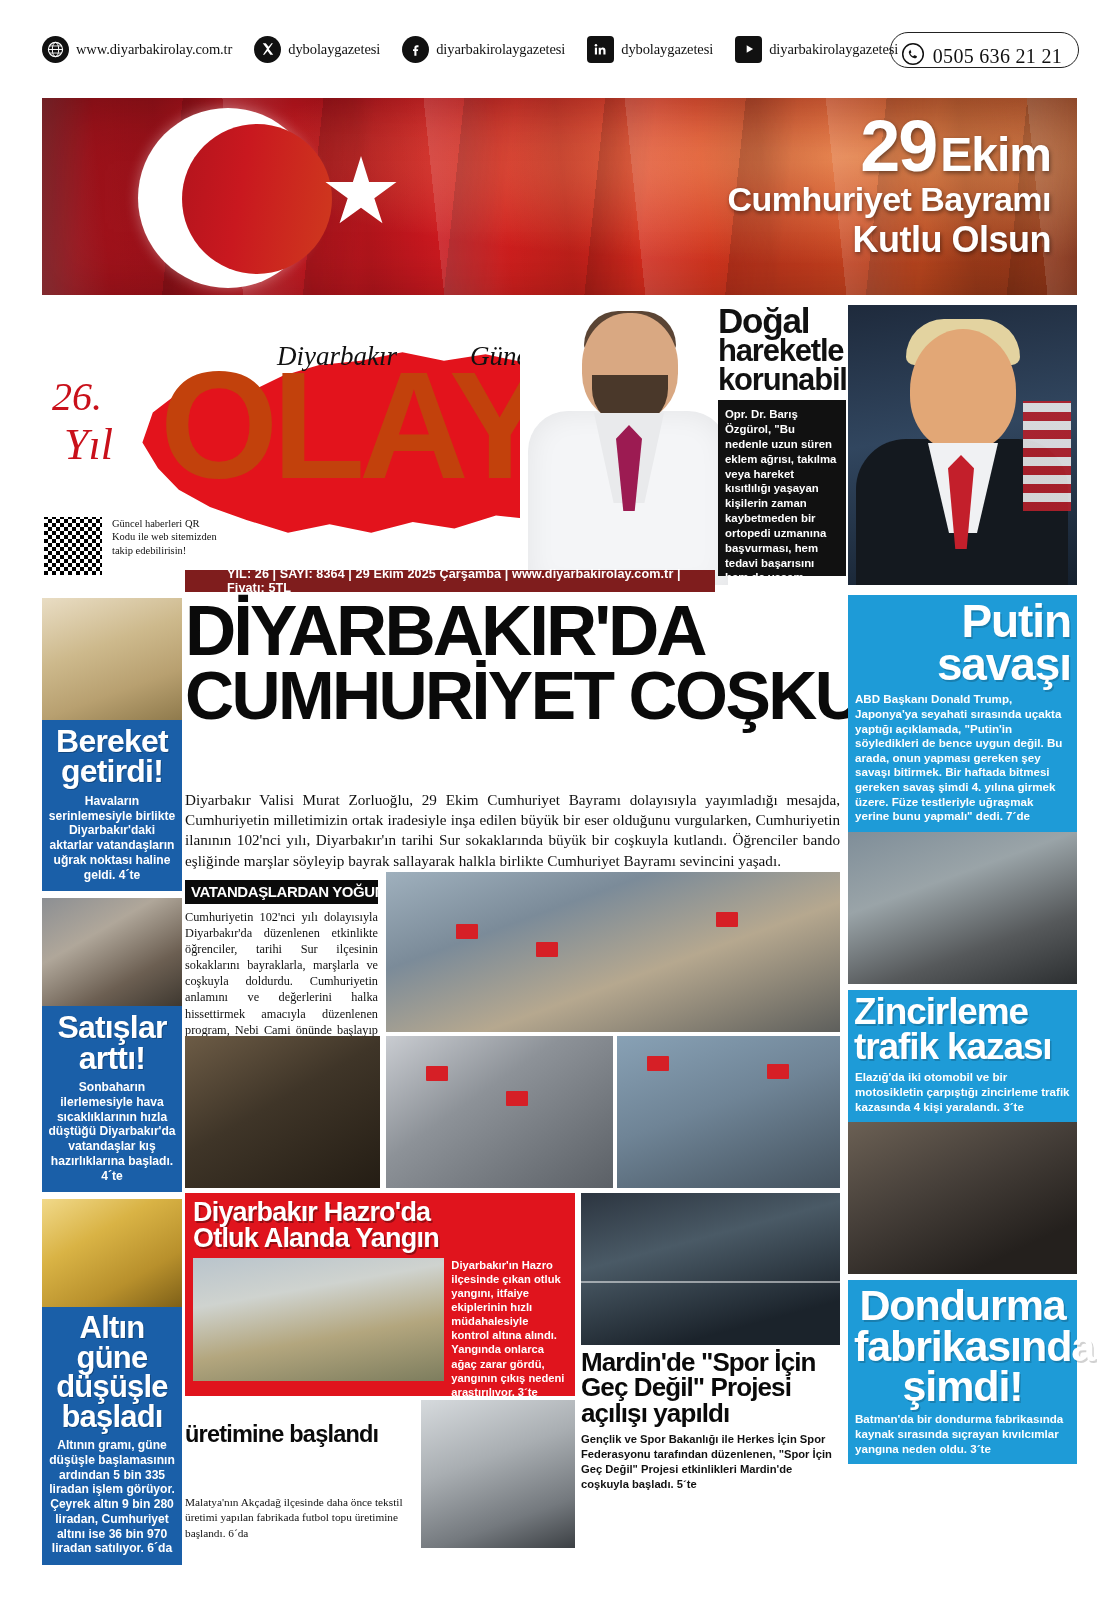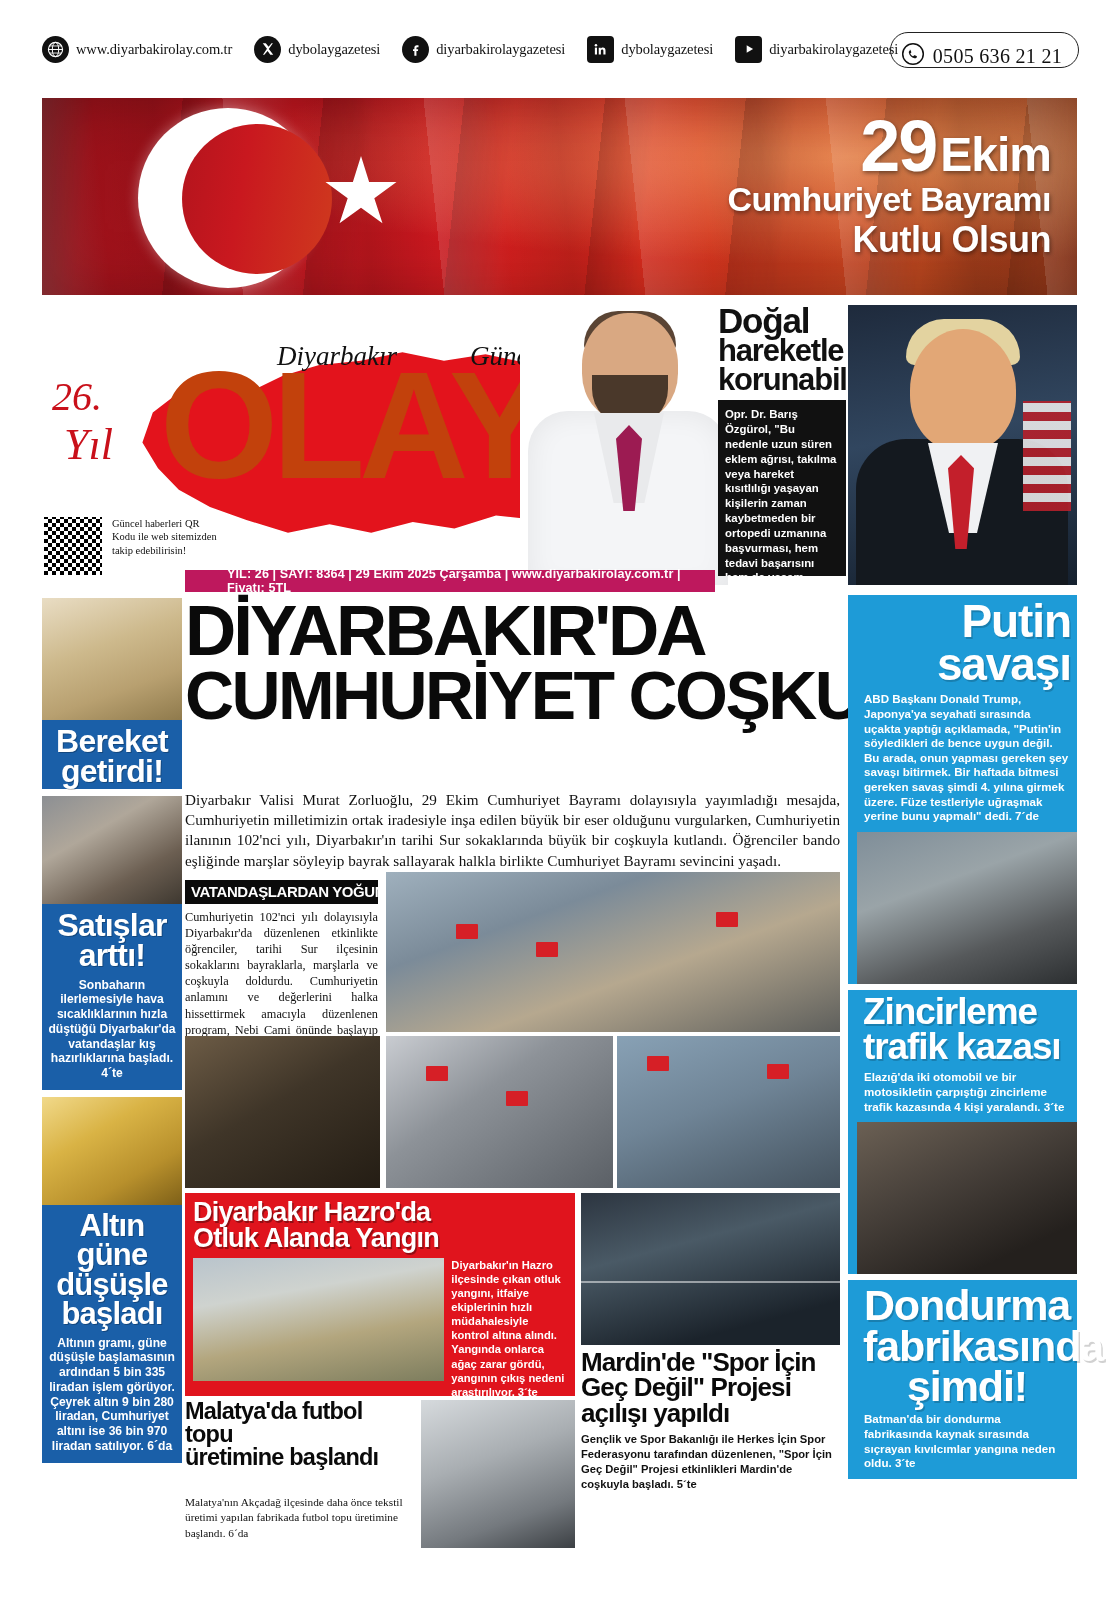--- a/index.html
+++ b/index.html
@@ -192,21 +192,21 @@
   .tr-shirt { position: absolute; left: 80px; top: 138px; width: 70px; height: 90px;
     background: #f0f1f3; clip-path: polygon(0 0,100% 0,70% 100%,30% 100%); }
   .tr-tie { position: absolute; left: 100px; top: 150px; width: 26px; height: 94px;
     background: #c31f2b; clip-path: polygon(50% 0,100% 14%,72% 100%,28% 100%,0 14%); }
   .tr-flag { position: absolute; right: 6px; top: 96px; width: 48px; height: 110px;
     background: repeating-linear-gradient(0deg,#b5202b 0 9px,#e9e9ea 9px 18px); opacity:.9; }
 
   
   .info-strip {
     position: absolute; left: 185px; top: 570px; width: 530px; height: 22px;
-    background: #be185d; color: #fff; display: flex; align-items: center;
+    background: #7f1d1d; color: #fff; display: flex; align-items: center;
     justify-content: center; font-size: 12.6px; font-weight: bold; letter-spacing: .1px; padding-left: 42px;
   }
 
   
   .leftcol { position: absolute; left: 42px; top: 598px; width: 140px; }
   .lc-block { background: #1a5fa8; margin-bottom: 7px; padding: 0; }
   .lc-photo { width: 100%; height: 122px; display: block; }
   .lc-photo.p1 { background: linear-gradient(160deg,#e9ddc4 0%, #cdb98c 40%, #b8a070 70%, #8f7a4c 100%); }
   .lc-photo.p2 { background: linear-gradient(150deg,#8c8f93 0%, #b0a79a 35%, #6c5f52 70%, #3e3830 100%); height:108px; }
   .lc-photo.p3 { background: linear-gradient(150deg,#f1d98a 0%, #d9b345 35%, #b8902c 70%, #7e6018 100%); height:108px; }
@@ -301,21 +301,21 @@
   .mardin h3 {
     color: #0a0a0a; font-size: 26px; font-weight: bold; line-height: 0.98;
     letter-spacing: -0.9px; margin-top: 5px;
   }
   .mardin-sum {
     margin-top: 6px; font-size: 11.2px; line-height: 1.32; color: #111; font-weight: 600;
   }
 
   
   .rightcol { position: absolute; left: 848px; top: 595px; width: 229px; }
-  .rc-block { background: #1e9bd7; margin-bottom: 6px; padding-left: 9px; }
+  .rc-block { background: #1e9bd7; margin-bottom: 6px; }
   .rc-head {
     color: #fff; font-weight: bold; line-height: 0.94; letter-spacing: -1.1px;
     padding: 5px 6px 2px; text-shadow: 1.5px 1.5px 0 rgba(0,0,0,.18);
   }
   .rc-head.h1 { font-size: 46px; text-align: right; }
   .rc-head.h2 { font-size: 37px; text-align: left; }
   .rc-head.h3 { font-size: 43px; text-align: center; }
   .rc-sum {
     color: #fff; font-size: 11.6px; line-height: 1.26; padding: 4px 7px 8px; font-weight: bold;
   }
@@ -449,20 +449,21 @@
   <div class="info-strip">YIL: 26  |  SAYI: 8364  |  29 Ekim 2025 Çarşamba  |  www.diyarbakirolay.com.tr  |  Fiyatı: 5TL</div>
 
   <div class="leftcol">
 
     <div class="lc-block">
       <div class="lc-photo p1"></div>
       <div class="lc-head s1">
         <span>Bereket</span><br>
         <span>getirdi!</span>
       </div>
+      <div class="lc-sum">Havaların serinlemesiyle birlikte Diyarbakır'daki aktarlar vatandaşların uğrak noktası haline geldi.  4´te</div>
     </div>
 
     <div class="lc-block">
       <div class="lc-photo p2"></div>
       <div class="lc-head s2">
         <span>Satışlar</span><br>
         <span>arttı!</span>
       </div>
       <div class="lc-sum">Sonbaharın ilerlemesiyle hava sıcaklıklarının hızla düştüğü Diyarbakır'da vatandaşlar kış hazırlıklarına başladı. 4´te</div>
     </div>
@@ -511,21 +512,21 @@
       <span>Otluk Alanda Yangın</span>
     </h3>
     <div class="hazro-row">
       <div class="hazro-img"></div>
       <div class="hazro-txt">Diyarbakır'ın Hazro ilçesinde çıkan otluk yangını, itfaiye ekiplerinin hızlı müdahalesiyle kontrol altına alındı. Yangında onlarca ağaç zarar gördü, yangının çıkış nedeni araştırılıyor. 3´te</div>
     </div>
   </div>
 
   <div class="malatya">
     <h3>
-      <span>Malatya'da futbol topu</span><br>
+      <br>
       <span>üretimine başlandı</span>
     </h3>
     <div class="malatya-sum">Malatya'nın Akçadağ ilçesinde daha önce tekstil üretimi yapılan fabrikada futbol topu üretimine başlandı. 6´da</div>
     <div class="malatya-img"></div>
   </div>
 
   <div class="mardin">
     <div class="mardin-img">
       <div class="net"></div>
     </div>

